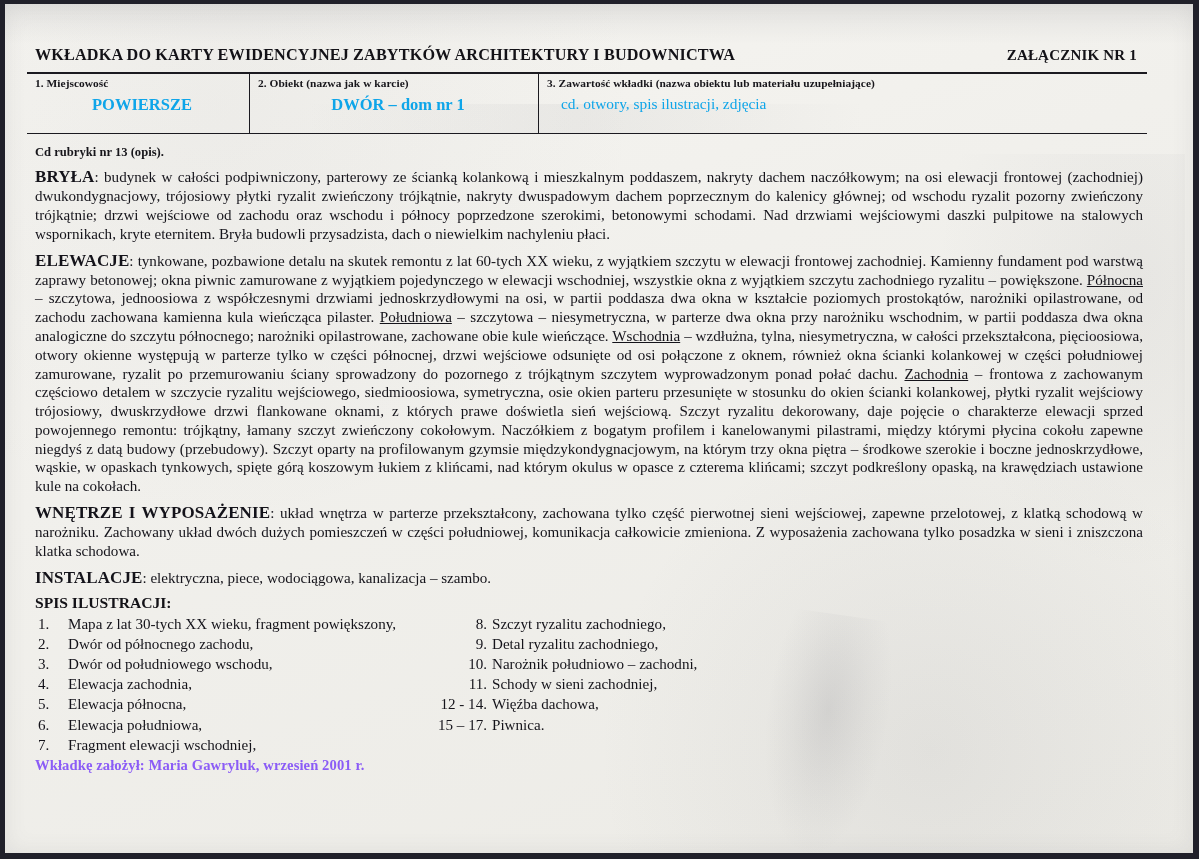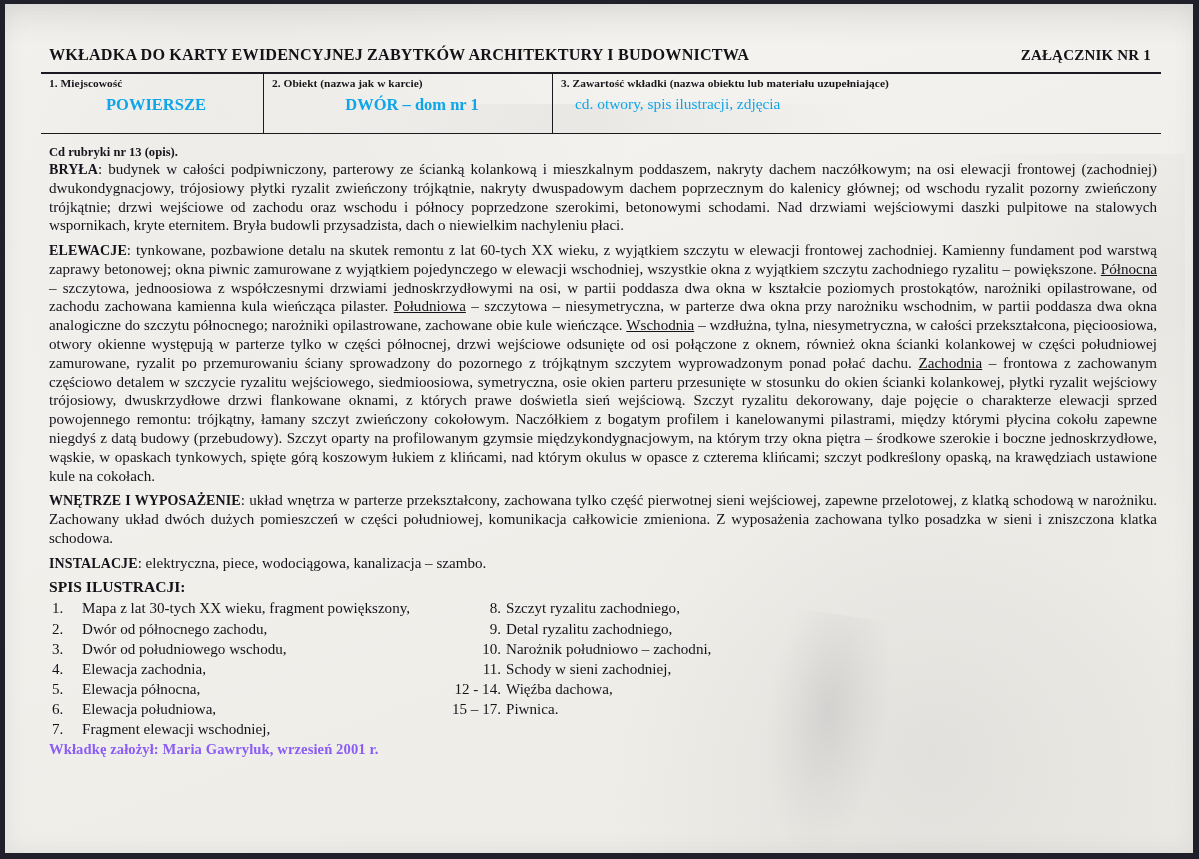--- a/index.html
+++ b/index.html
@@ -49,21 +49,21 @@
     left: 0px; top: 0px; width: 1188px; height: 40px;
     background: linear-gradient(180deg, rgba(120,120,128,0.12) 0%, rgba(120,120,128,0) 100%);
   }
   .blotch.b4 {
     left: 930px; top: 150px; width: 250px; height: 420px;
     background: radial-gradient(ellipse at 80% 30%, rgba(125,125,132,0.08) 0%, rgba(125,125,132,0) 70%);
   }
 
   #content {
     position: absolute;
-    left: 41px;
+    left: 27px;
     top: 46px;
     width: 1120px;
   }
 
   
   .masthead {
     display: flex;
     align-items: baseline;
     justify-content: space-between;
     padding: 0 6px 0 8px;
@@ -126,35 +126,35 @@
   }
 
   
   .body {
     margin-top: 11px;
     padding: 0 4px 0 8px;
   }
   .subnote {
     font-weight: bold;
     font-size: 12.6px;
-    margin-bottom: 0;
+    margin-bottom: 6px;
     color: #17161b;
   }
   p.para {
     margin: 0 0 6px 0;
     font-size: 15.1px;
     line-height: 1.245;
     text-align: justify;
     text-justify: inter-word;
     color: #14131a;
     hyphens: none;
   }
   p.para .lead {
     font-weight: bold;
-    font-size: 14px;
+    font-size: 17px;
     letter-spacing: 0.1px;
   }
   p.para .u { text-decoration: underline; }
 
   
   .spis-title {
     font-weight: bold;
     font-size: 15.6px;
     margin: 6px 0 2px 0;
     color: #131217;

